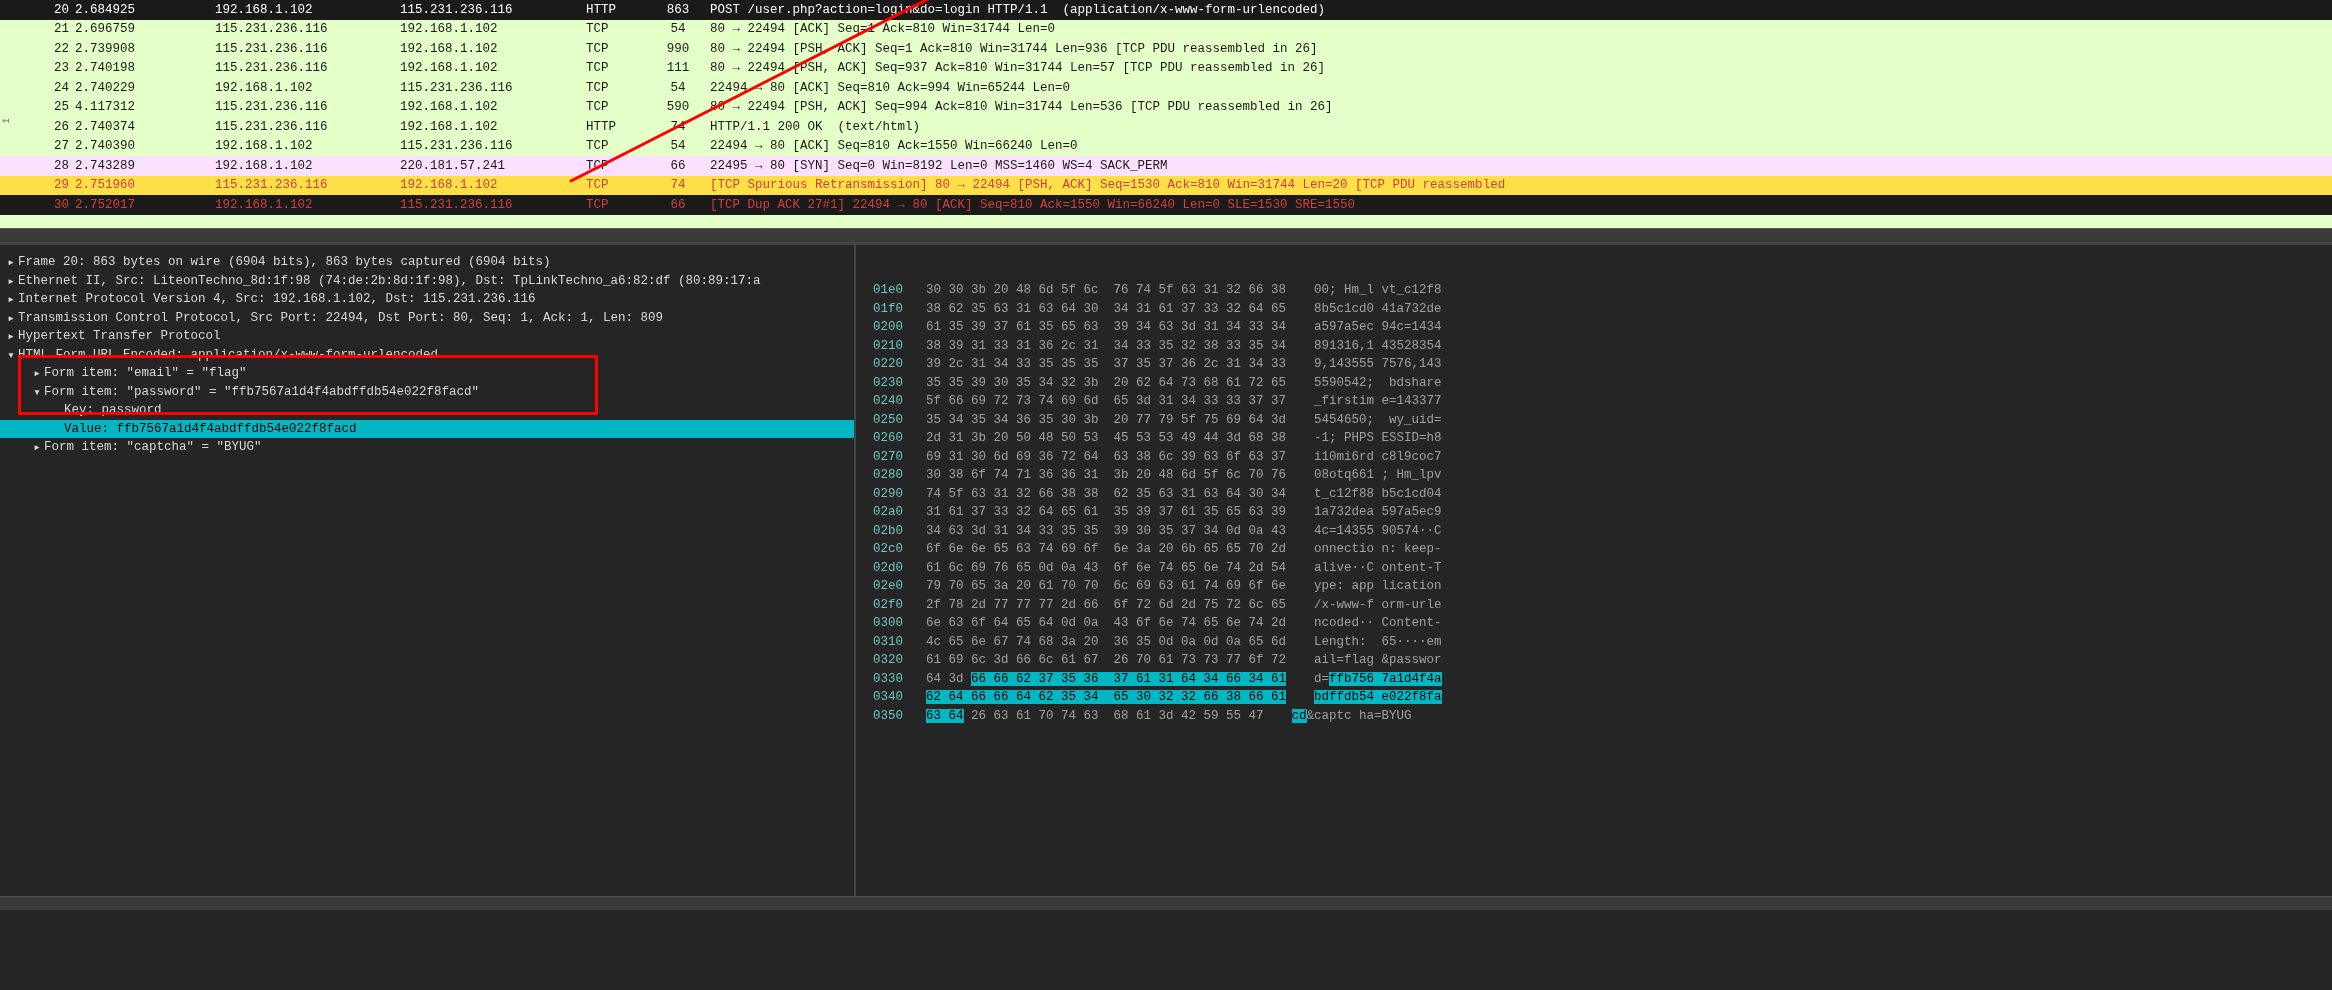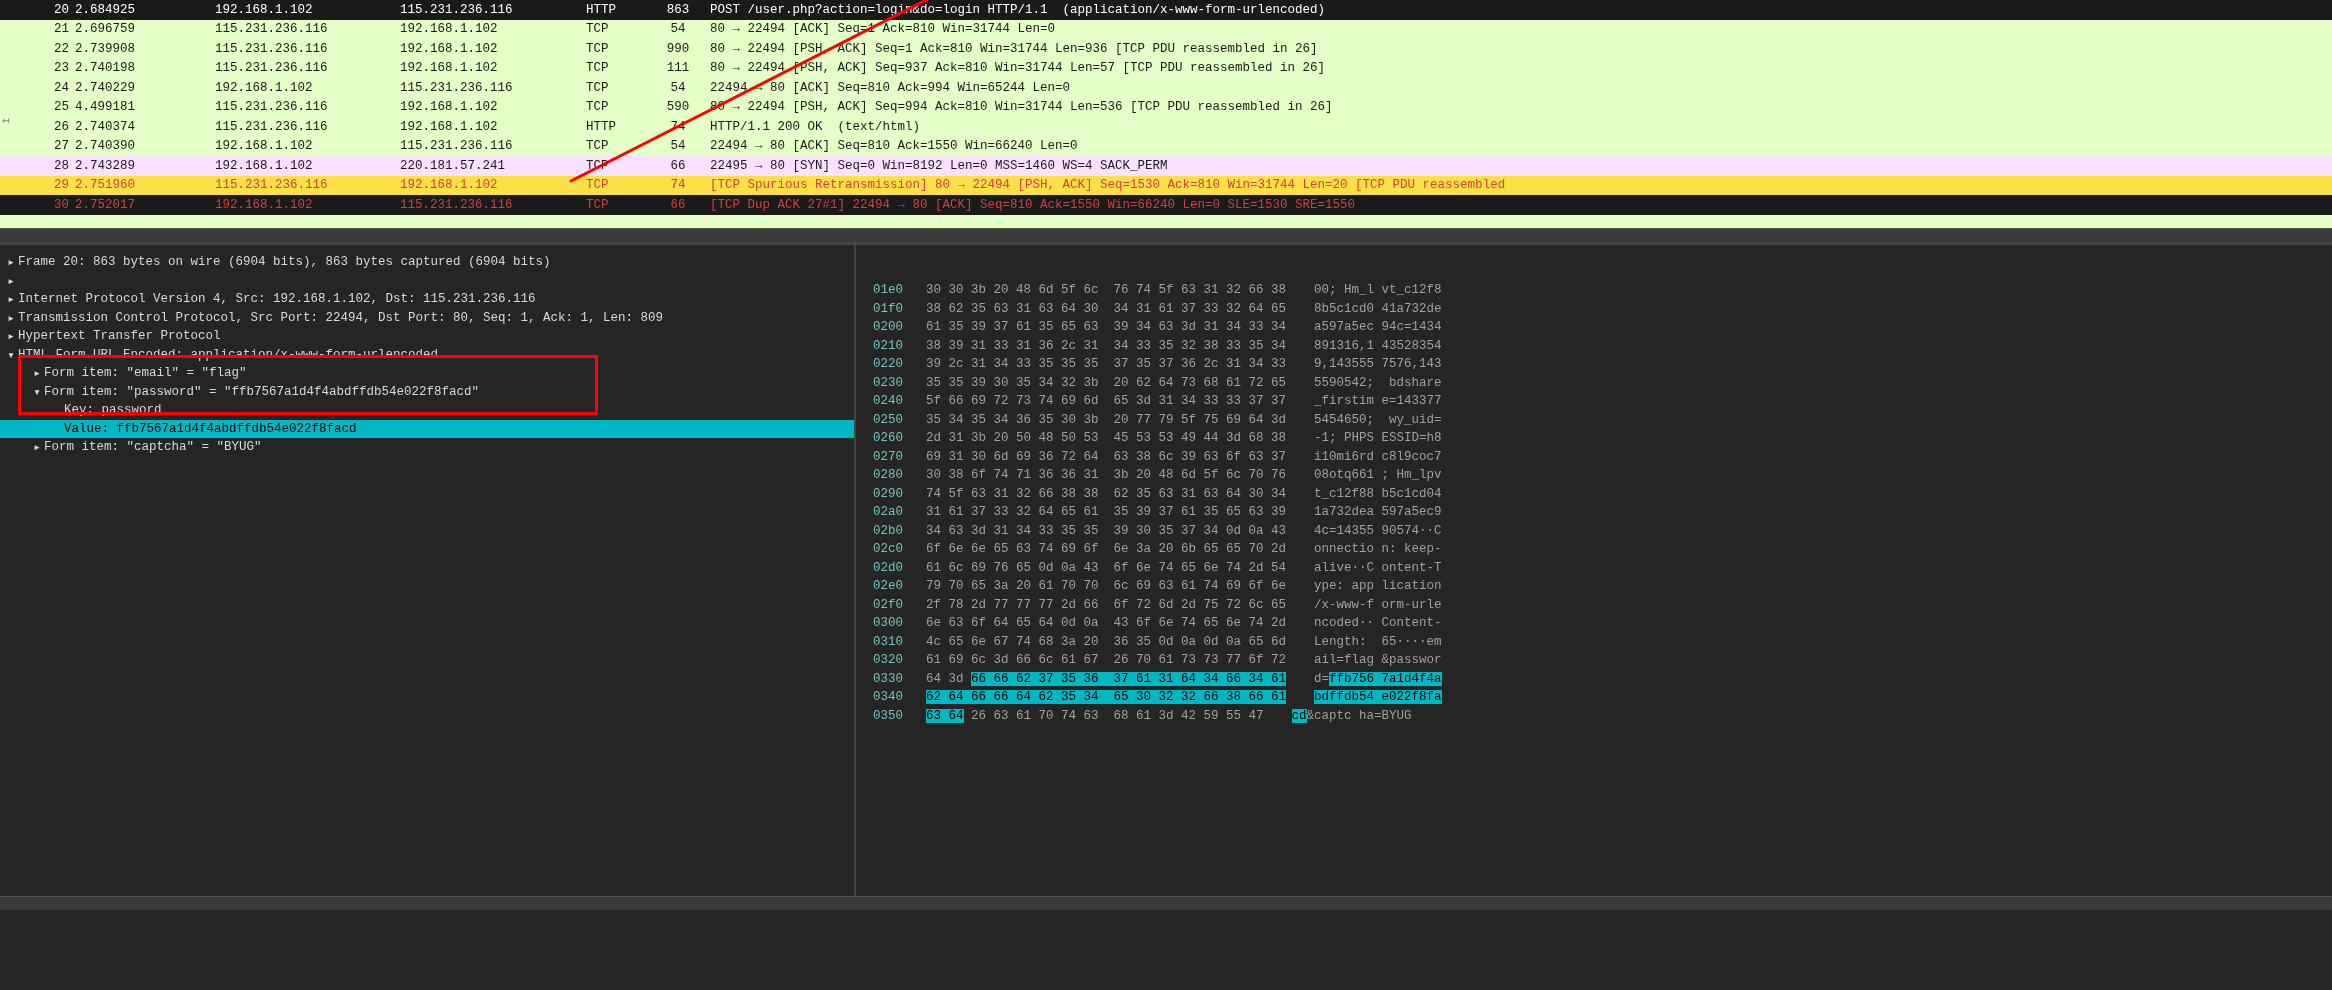--- a/index.html
+++ b/index.html
@@ -115,36 +115,36 @@
 </head>
 <body>
 
 <div class="packet-list">
   <div id="packet-rows">
       <div class="packet-row highlight-dark"><span class="col-no">20</span><span class="col-time">2.684925</span><span class="col-src">192.168.1.102</span><span class="col-dst">115.231.236.116</span><span class="col-proto">HTTP</span><span class="col-len">863</span><span class="col-info">POST /user.php?action=login&amp;do=login HTTP/1.1  (application/x-www-form-urlencoded)</span></div>
       <div class="packet-row green"><span class="col-no">21</span><span class="col-time">2.696759</span><span class="col-src">115.231.236.116</span><span class="col-dst">192.168.1.102</span><span class="col-proto">TCP</span><span class="col-len">54</span><span class="col-info">80 → 22494 [ACK] Seq=1 Ack=810 Win=31744 Len=0</span></div>
       <div class="packet-row green"><span class="col-no">22</span><span class="col-time">2.739908</span><span class="col-src">115.231.236.116</span><span class="col-dst">192.168.1.102</span><span class="col-proto">TCP</span><span class="col-len">990</span><span class="col-info">80 → 22494 [PSH, ACK] Seq=1 Ack=810 Win=31744 Len=936 [TCP PDU reassembled in 26]</span></div>
       <div class="packet-row green"><span class="col-no">23</span><span class="col-time">2.740198</span><span class="col-src">115.231.236.116</span><span class="col-dst">192.168.1.102</span><span class="col-proto">TCP</span><span class="col-len">111</span><span class="col-info">80 → 22494 [PSH, ACK] Seq=937 Ack=810 Win=31744 Len=57 [TCP PDU reassembled in 26]</span></div>
       <div class="packet-row green"><span class="col-no">24</span><span class="col-time">2.740229</span><span class="col-src">192.168.1.102</span><span class="col-dst">115.231.236.116</span><span class="col-proto">TCP</span><span class="col-len">54</span><span class="col-info">22494 → 80 [ACK] Seq=810 Ack=994 Win=65244 Len=0</span></div>
-      <div class="packet-row green"><span class="col-no">25</span><span class="col-time">4.499181</span><span class="col-src">115.231.236.116</span><span class="col-dst">192.168.1.102</span><span class="col-proto">TCP</span><span class="col-len">590</span><span class="col-info">80 → 22494 [PSH, ACK] Seq=994 Ack=810 Win=31744 Len=536 [TCP PDU reassembled in 26]</span></div>
+      <div class="packet-row green"><span class="col-no">25</span><span class="col-time">4.117312</span><span class="col-src">115.231.236.116</span><span class="col-dst">192.168.1.102</span><span class="col-proto">TCP</span><span class="col-len">590</span><span class="col-info">80 → 22494 [PSH, ACK] Seq=994 Ack=810 Win=31744 Len=536 [TCP PDU reassembled in 26]</span></div>
       <div class="packet-row green"><span class="col-no">26</span><span class="col-time">2.740374</span><span class="col-src">115.231.236.116</span><span class="col-dst">192.168.1.102</span><span class="col-proto">HTTP</span><span class="col-len">74</span><span class="col-info">HTTP/1.1 200 OK  (text/html)</span></div>
       <div class="packet-row green"><span class="col-no">27</span><span class="col-time">2.740390</span><span class="col-src">192.168.1.102</span><span class="col-dst">115.231.236.116</span><span class="col-proto">TCP</span><span class="col-len">54</span><span class="col-info">22494 → 80 [ACK] Seq=810 Ack=1550 Win=66240 Len=0</span></div>
       <div class="packet-row pink"><span class="col-no">28</span><span class="col-time">2.743289</span><span class="col-src">192.168.1.102</span><span class="col-dst">220.181.57.241</span><span class="col-proto">TCP</span><span class="col-len">66</span><span class="col-info">22495 → 80 [SYN] Seq=0 Win=8192 Len=0 MSS=1460 WS=4 SACK_PERM</span></div>
       <div class="packet-row dark-red"><span class="col-no">29</span><span class="col-time">2.751960</span><span class="col-src">115.231.236.116</span><span class="col-dst">192.168.1.102</span><span class="col-proto">TCP</span><span class="col-len">74</span><span class="col-info">[TCP Spurious Retransmission] 80 → 22494 [PSH, ACK] Seq=1530 Ack=810 Win=31744 Len=20 [TCP PDU reassembled</span></div>
       <div class="packet-row dark-red2"><span class="col-no">30</span><span class="col-time">2.752017</span><span class="col-src">192.168.1.102</span><span class="col-dst">115.231.236.116</span><span class="col-proto">TCP</span><span class="col-len">66</span><span class="col-info">[TCP Dup ACK 27#1] 22494 → 80 [ACK] Seq=810 Ack=1550 Win=66240 Len=0 SLE=1530 SRE=1550</span></div>
     </div>
   <div class="arrow-marker">↤</div>
 </div>
 <div class="scrollbar-h"></div>
 <div class="splitter"></div>
 
 <div class="bottom-panes">
   <div class="tree-pane">
     <div class="tree-line"><span class="caret">▸</span><span>Frame 20: 863 bytes on wire (6904 bits), 863 bytes captured (6904 bits)</span></div>
-    <div class="tree-line"><span class="caret">▸</span></div>
+    <div class="tree-line"><span class="caret">▸</span><span>Ethernet II, Src: LiteonTechno_8d:1f:98 (74:de:2b:8d:1f:98), Dst: TpLinkTechno_a6:82:df (80:89:17:a</span></div>
     <div class="tree-line"><span class="caret">▸</span><span>Internet Protocol Version 4, Src: 192.168.1.102, Dst: 115.231.236.116</span></div>
     <div class="tree-line"><span class="caret">▸</span><span>Transmission Control Protocol, Src Port: 22494, Dst Port: 80, Seq: 1, Ack: 1, Len: 809</span></div>
     <div class="tree-line"><span class="caret">▸</span><span>Hypertext Transfer Protocol</span></div>
     <div class="tree-line"><span class="caret">▾</span><span>HTML Form URL Encoded: application/x-www-form-urlencoded</span></div>
     <div class="tree-line" style="padding-left:30px"><span class="caret">▸</span><span>Form item: "email" = "flag"</span></div>
     <div class="tree-line" style="padding-left:30px"><span class="caret">▾</span><span>Form item: "password" = "ffb7567a1d4f4abdffdb54e022f8facd"</span></div>
     <div class="tree-line" style="padding-left:64px"><span>Key: password</span></div>
     <div class="tree-line sel-bg" style="padding-left:64px"><span>Value: ffb7567a1d4f4abdffdb54e022f8facd</span></div>
     <div class="tree-line" style="padding-left:30px"><span class="caret">▸</span><span>Form item: "captcha" = "BYUG"</span></div>
   </div>

